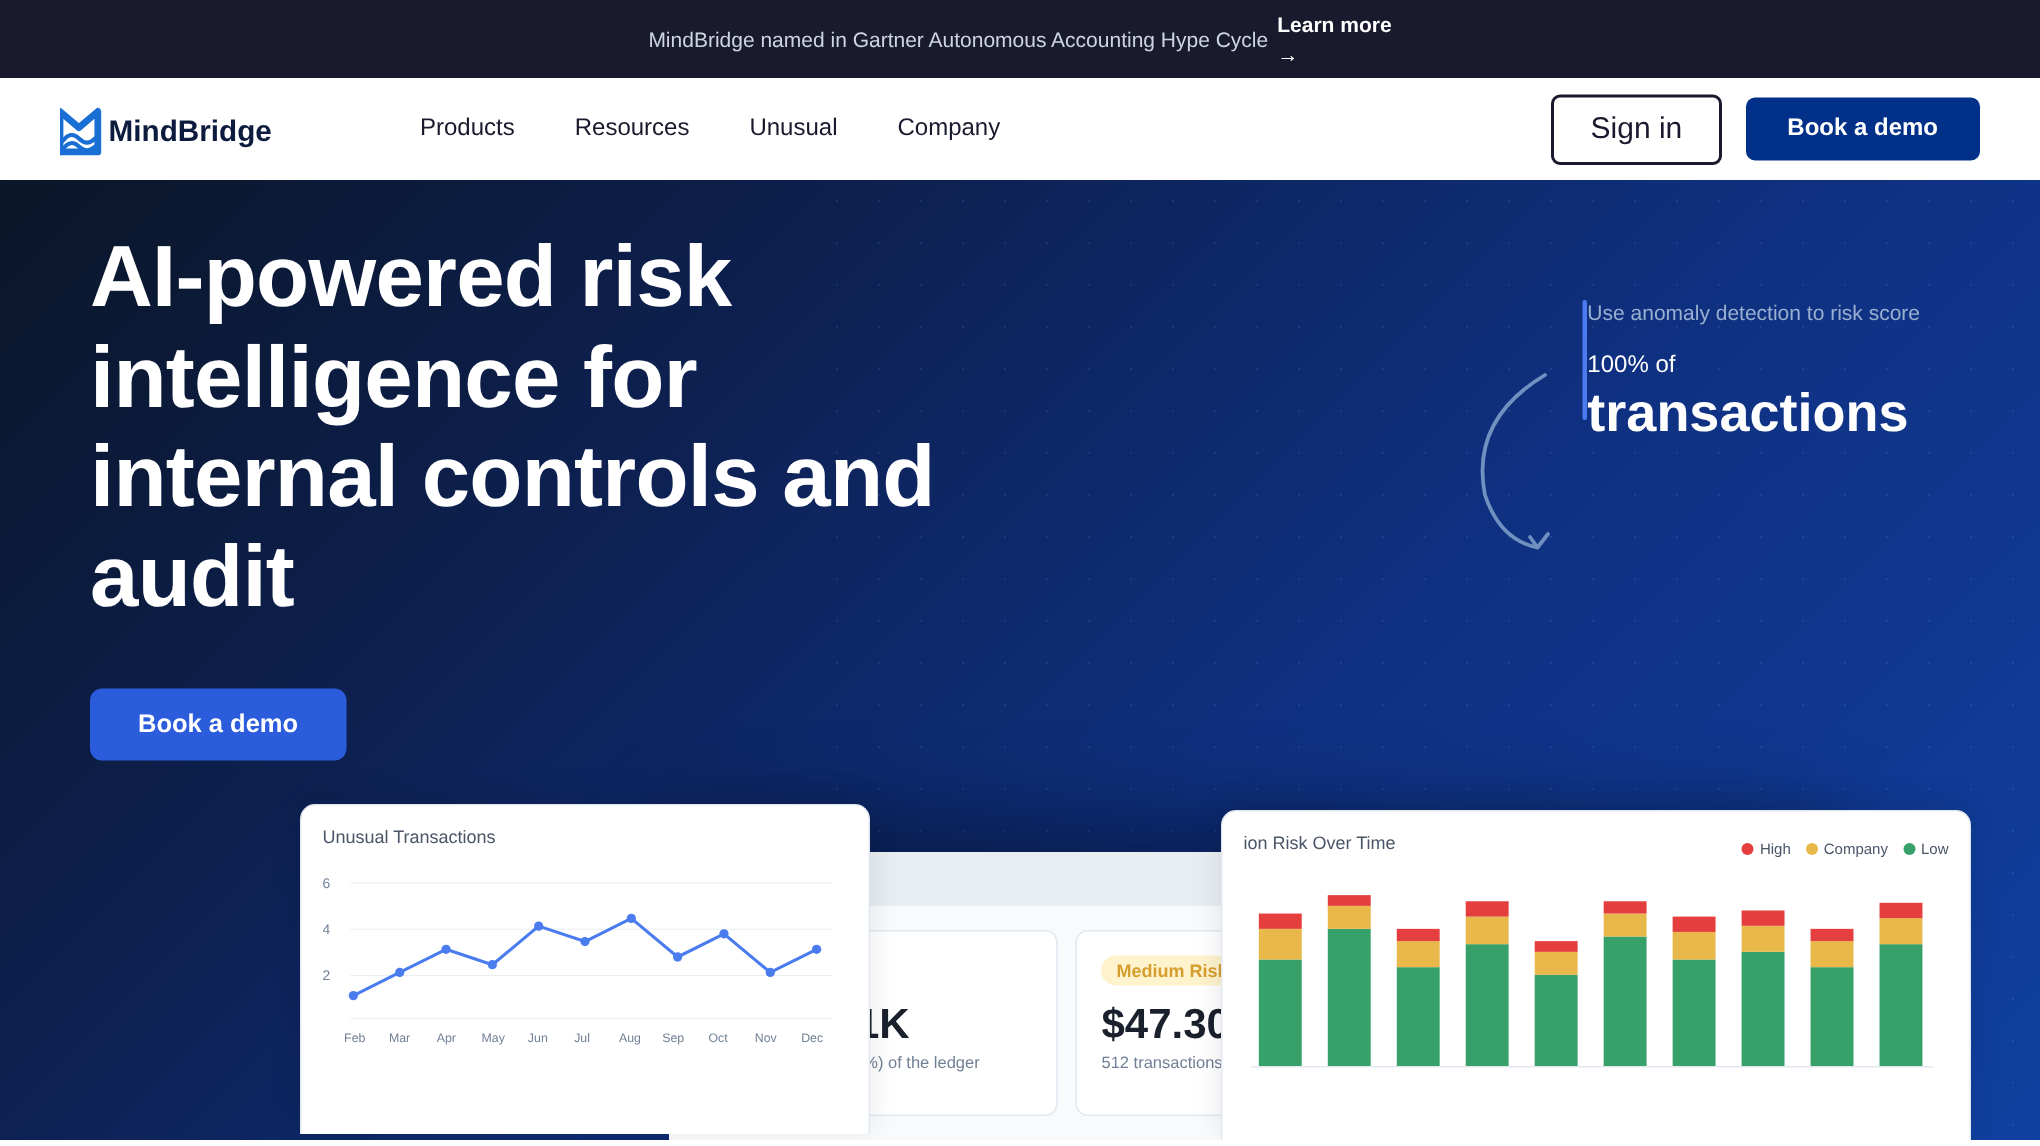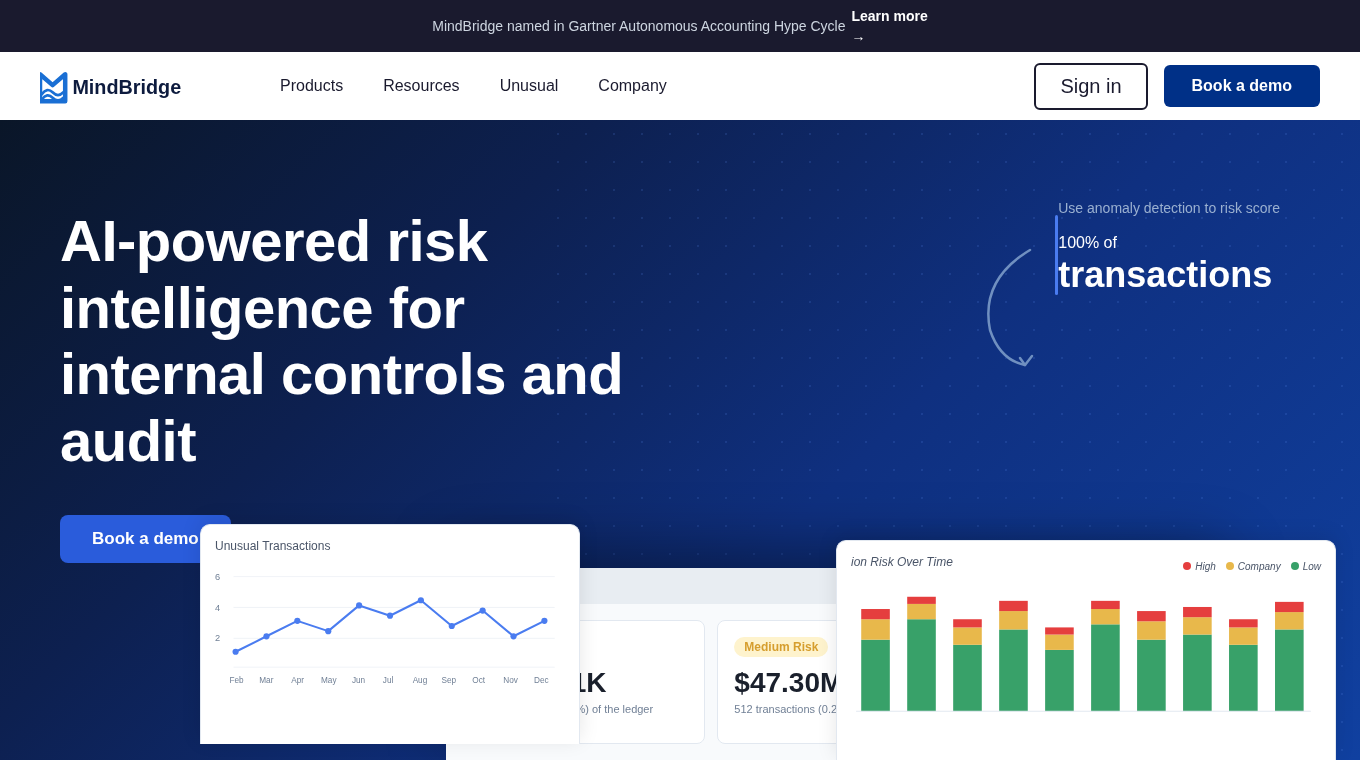--- a/index.html
+++ b/index.html
@@ -88,21 +88,21 @@
       cursor: pointer;
       text-decoration: none;
     }
 
     
     .hero {
       background: linear-gradient(135deg, #0a1628 0%, #0d2050 30%, #0f3080 60%, #1040a0 100%);
       min-height: 640px;
       position: relative;
       overflow: hidden;
-      padding: 88px 60px 0 60px;
+      padding: 32px 60px 0 60px;
     }
     
     .hero::before {
       content: '';
       position: absolute;
       top: 0; right: 0;
       width: 60%;
       height: 100%;
       background-image: radial-gradient(circle, rgba(100,150,255,0.15) 1px, transparent 1px);
       background-size: 28px 28px;
@@ -135,21 +135,21 @@
       border: none;
     }
 
     
     .stat-callout {
       position: absolute;
       top: 80px;
       right: 80px;
       z-index: 3;
       display: flex;
-      align-items: flex-end;
+      align-items: flex-start;
       gap: 0;
     }
     .stat-line {
       width: 3px;
       height: 80px;
       background: #4a7cf0;
       border-radius: 2px;
     }
     .stat-text {
       color: #fff;
@@ -234,50 +234,49 @@
       margin-bottom: 4px;
     }
     .risk-detail {
       font-size: 11px;
       color: #718096;
     }
 
     
     .chart-unusual {
       position: absolute;
-      bottom: 16px;
+      bottom: 4px;
       left: 200px;
       width: 380px;
       height: 220px;
       background: #fff;
       border-radius: 10px 10px 0 0;
       border: 1px solid #e2e8f0;
       border-bottom: none;
       padding: 14px;
       z-index: 5;
       box-shadow: 0 -4px 20px rgba(0,0,0,0.1);
     }
     .chart-title { font-size: 12px; color: #4a5568; font-weight: 500; margin-bottom: 8px; }
     .line-chart-svg { width: 100%; height: 130px; }
 
     
     .chart-risk-time {
       position: absolute;
       bottom: 0;
-      right: 24px;
+      right: 46px;
       width: 500px;
       height: 220px;
       background: #fff;
       border-radius: 10px 10px 0 0;
       border: 1px solid #e2e8f0;
       border-bottom: none;
       padding: 14px;
       z-index: 5;
       box-shadow: 0 -4px 20px rgba(0,0,0,0.1);
-      font-style: italic;
     }
     .chart-header-row {
       display: flex;
       justify-content: space-between;
       align-items: center;
       margin-bottom: 8px;
     }
     .chart-legend {
       display: flex;
       gap: 10px;

